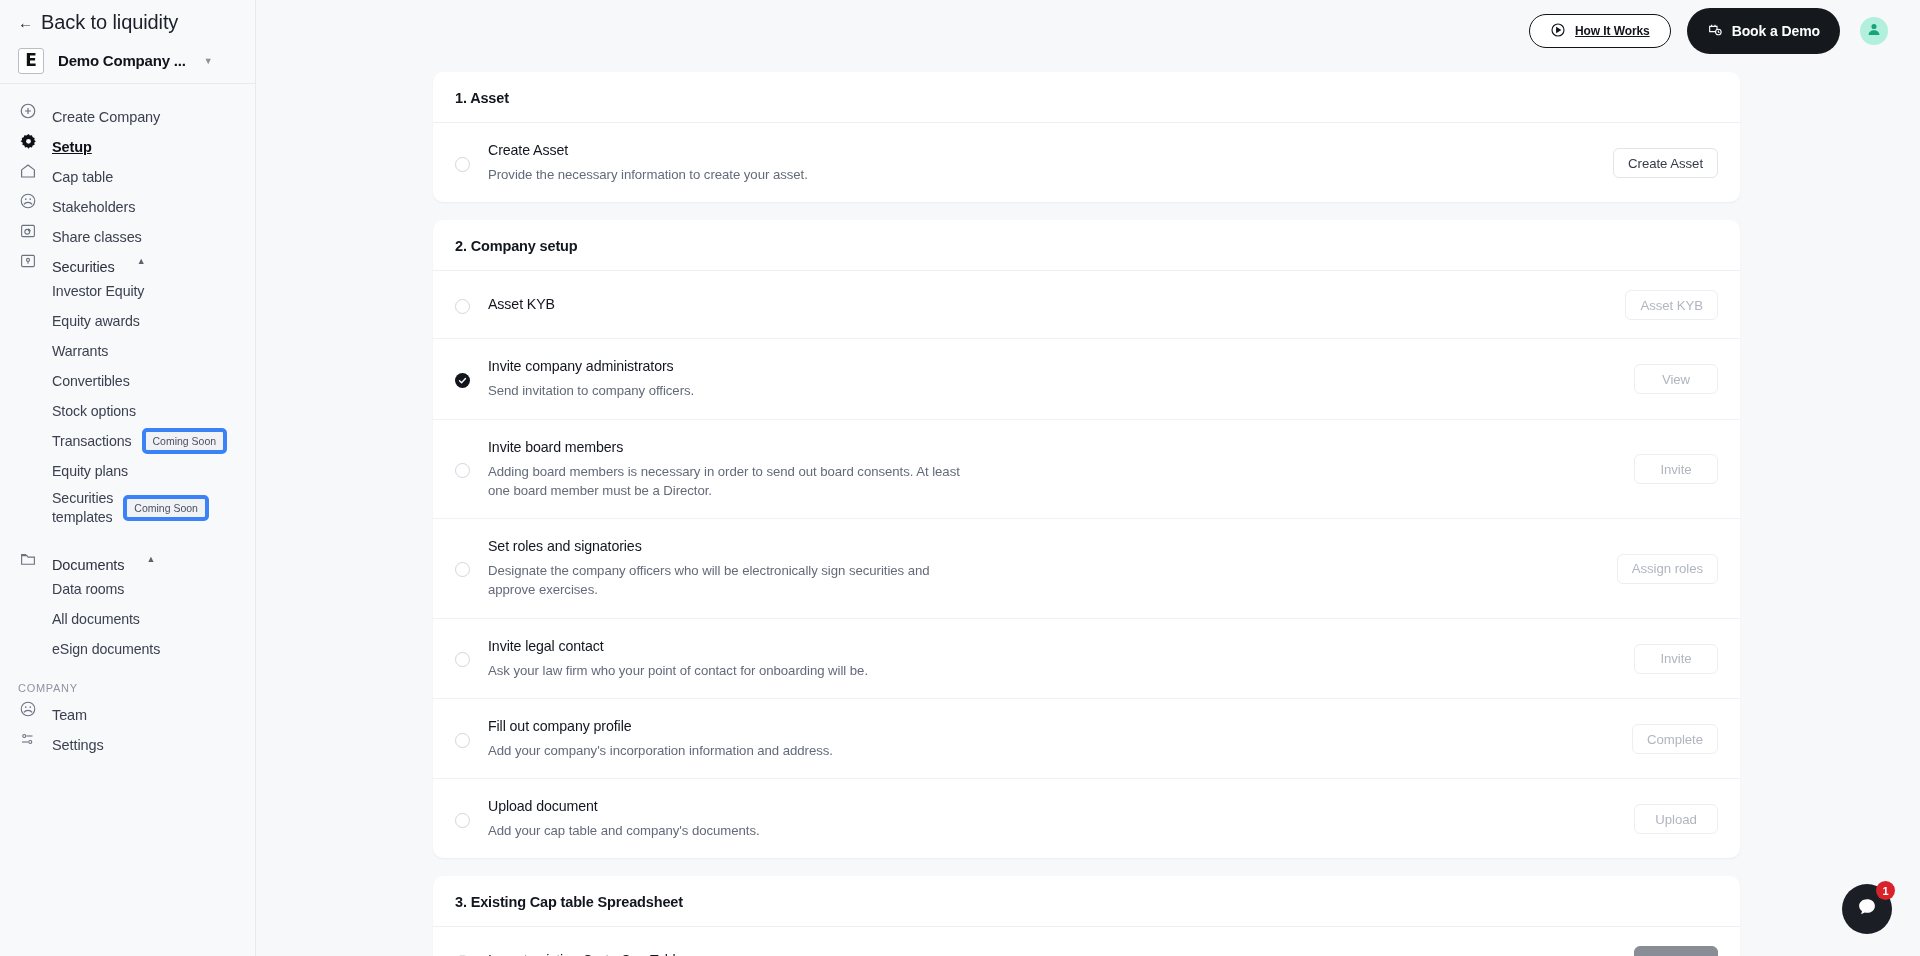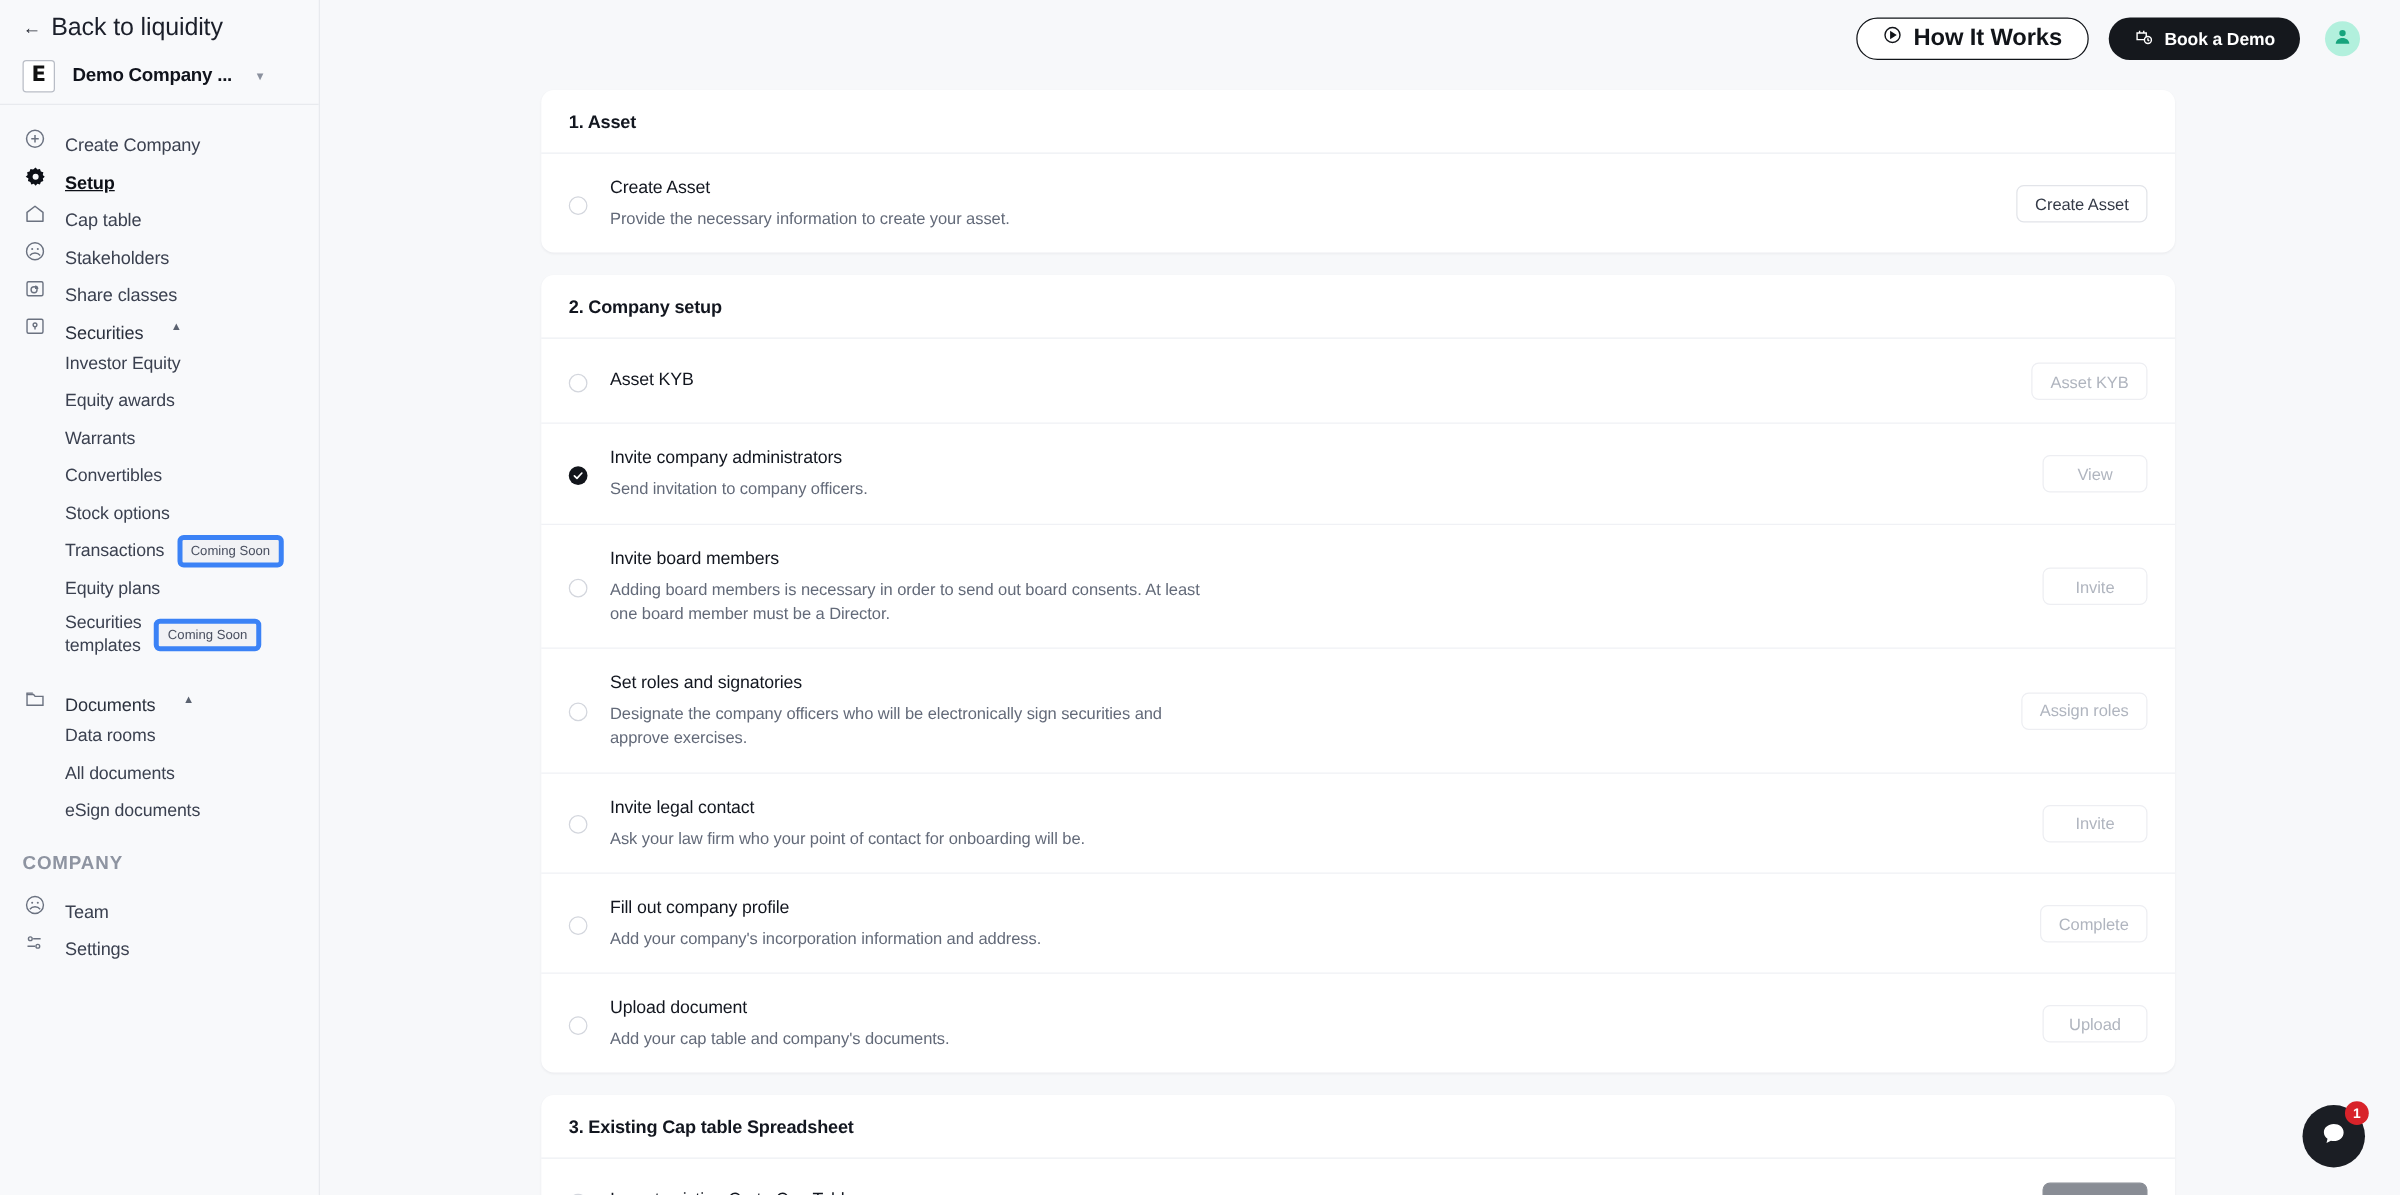--- a/index.html
+++ b/index.html
@@ -75,45 +75,46 @@
   .nav-sub.two-line { height: 44px; align-items: center; }
   .nav-sub.two-line .lbl { max-width: 62px; line-height: 1.35; }
   .badge-soon {
     font-size: 10.5px; color: #4a5060; background: #f1f2f5;
     border: 4px solid #3b82f6; border-radius: 5px;
     padding: 3px 7px; white-space: nowrap; margin-left: auto;
     margin-right: 36px;
   }
   .nav-gap { height: 14px; }
   .section-label {
-    font-size: 15px; color: #8e94a1; letter-spacing: 0.7px;
-    padding: 0 18px; margin-top: 18px; margin-bottom: 10px;
-    font-weight: 700;
+    font-size: 11px; color: #8e94a1; letter-spacing: 0.7px;
+    padding: 0 18px; margin-top: 18px; 
+    font-weight: 400;
   }
   .chev-up { margin-left: 8px; font-size: 9px; color: #5b6270; }
 
   
   .main { flex: 1; height: 956px; position: relative; background: #f7f8fa;
           overflow: hidden; }
   .topbar {
     height: 62px; display: flex; align-items: center;
     justify-content: flex-end; gap: 16px; padding: 0 32px;
     background: #f7f8fa;
   }
   .btn-outline {
     display: inline-flex; align-items: center; gap: 9px;
     height: 34px; padding: 0 20px;
     border: 1.4px solid #111419; border-radius: 999px;
     background: #fff; cursor: pointer;
-    font-size: 19px; font-weight: 700; color: #111419;
+    font-size: 12px; font-weight: 700; color: #111419;
     letter-spacing: -0.1px;
+    text-decoration: underline;
   }
   .btn-dark {
     display: inline-flex; align-items: center; gap: 9px;
-    height: 34px; padding: 0 20px;
+    height: 46px; padding: 0 20px;
     border: none; border-radius: 999px;
     background: #15181d; cursor: pointer;
     font-size: 14px; font-weight: 700; color: #fff;
     letter-spacing: -0.1px;
   }
   .avatar {
     width: 28px; height: 28px; border-radius: 50%;
     background: #b2f0dd; display: flex; align-items: center;
     justify-content: center; cursor: pointer; margin-left: 4px;
   }

